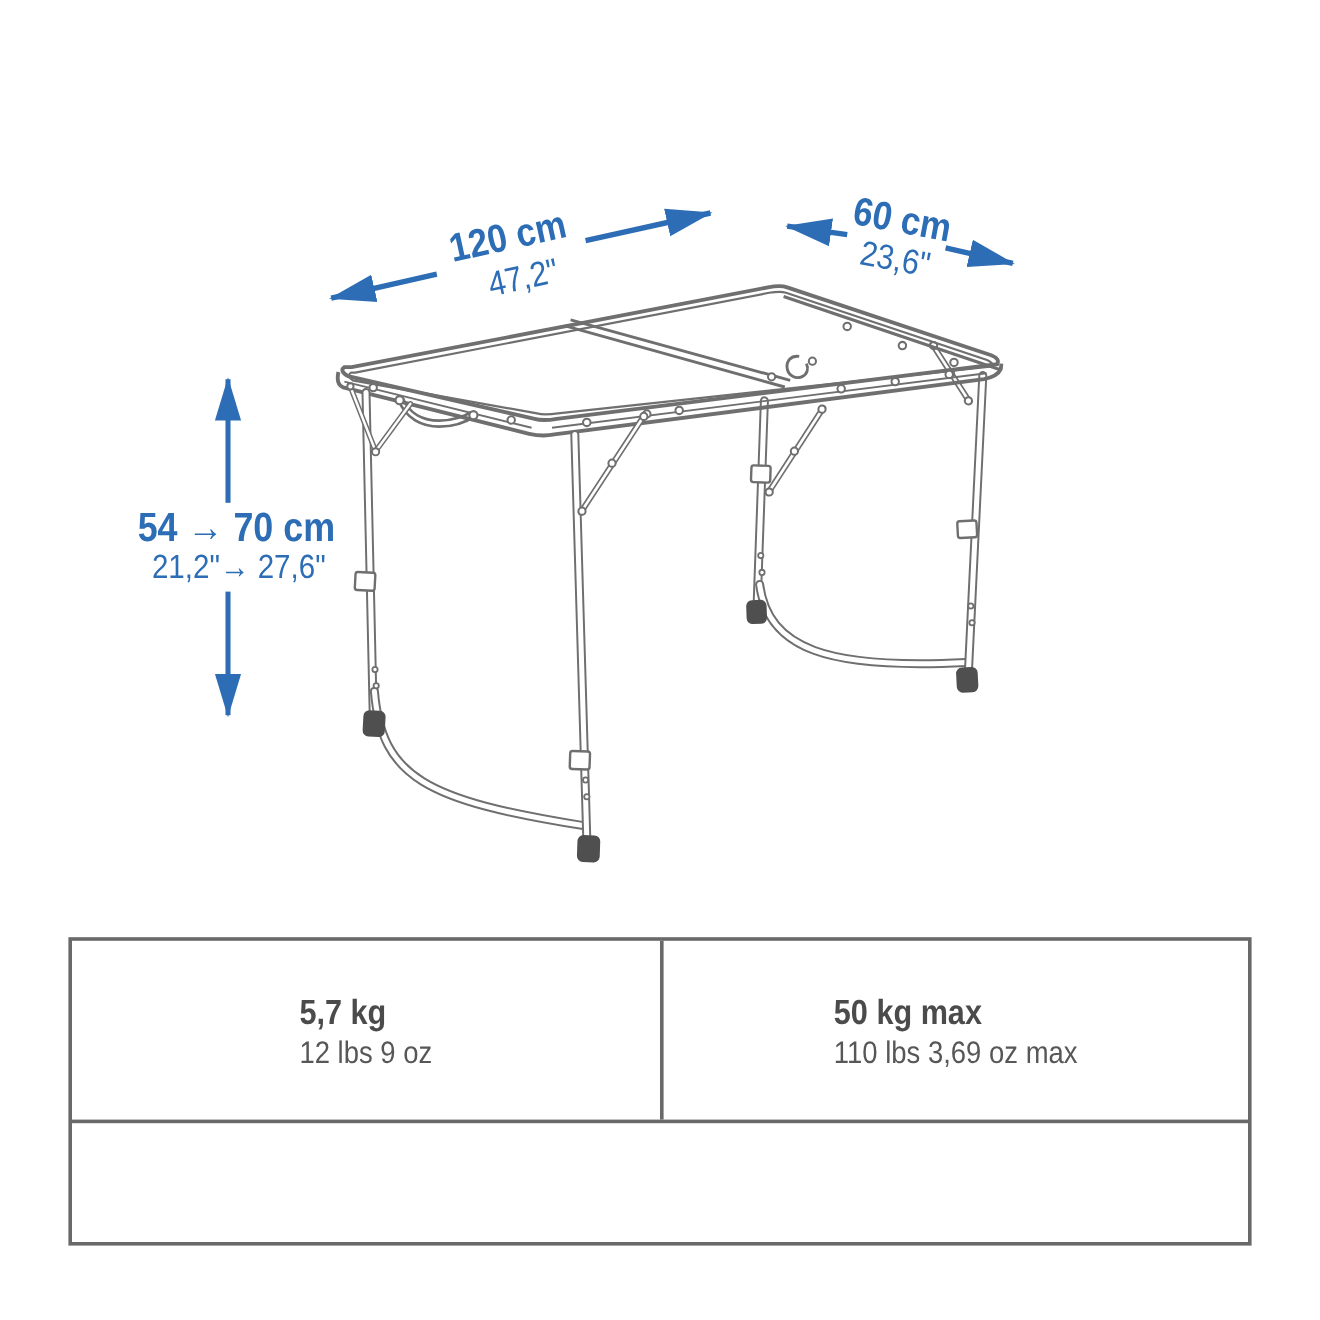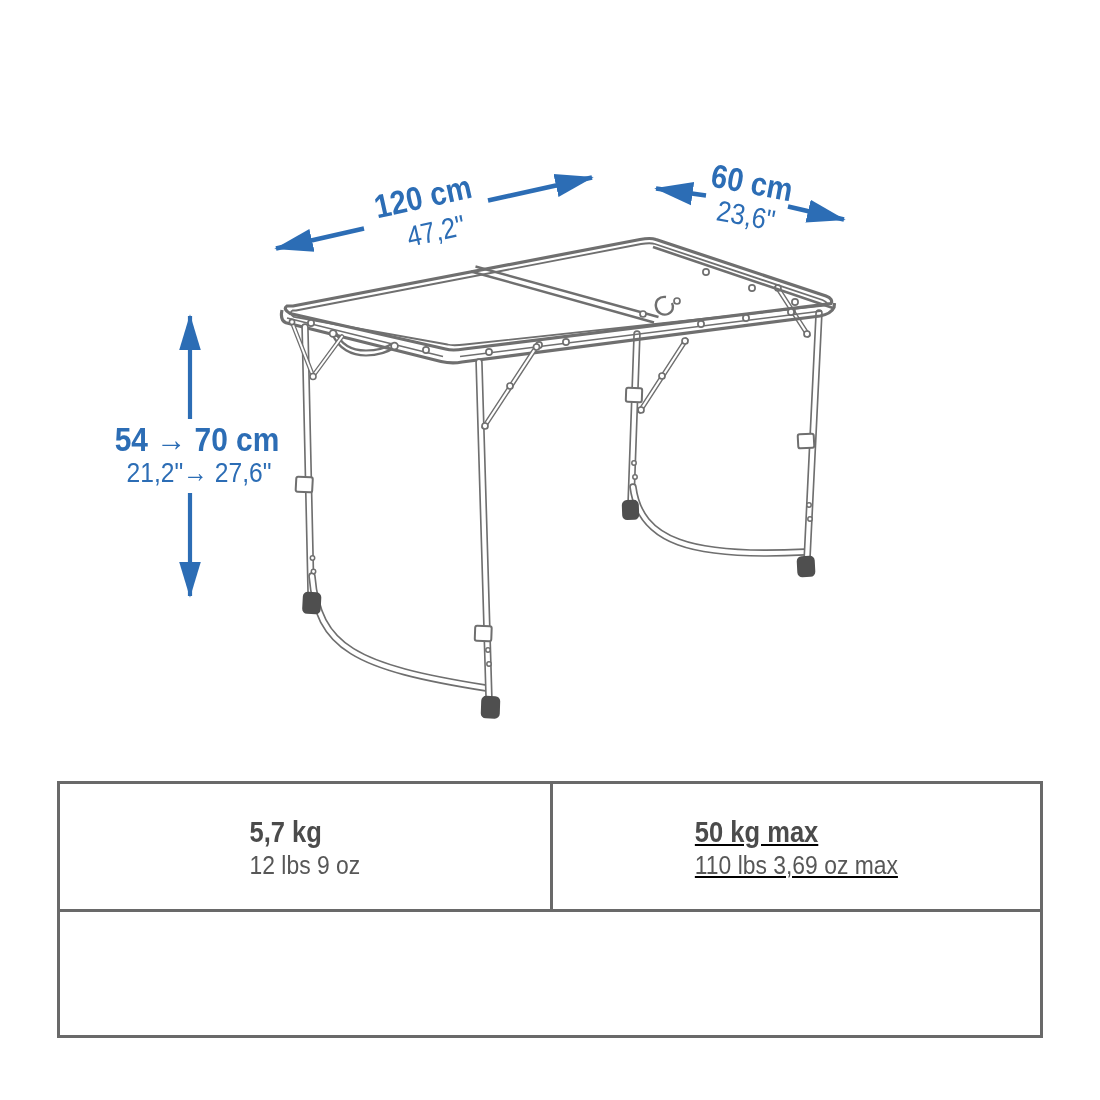--- a/index.html
+++ b/index.html
@@ -14,24 +14,24 @@
   .rivet{stroke:#6f6f6f;fill:#ffffff;}
   .collar{stroke:#6f6f6f;fill:#ffffff;stroke-width:2;}
   .foot{fill:#4f4f4f;stroke:none;}
   .dim-text{fill:#2c6db5;}
   .dim-b{font-weight:bold;font-size:33px;}
   .dim-s{font-size:29px;}
 
   
   .spec{position:absolute;left:57px;top:781px;width:986px;height:257px;
         border:3px solid #696969;box-sizing:border-box;display:flex;flex-direction:column;}
-  .spec-row1{height:128px;display:flex;box-sizing:border-box;border-bottom:3px solid #696969;}
+  .spec-row1{height:152px;display:flex;box-sizing:border-box;border-bottom:3px solid #696969;}
   .spec-cell{display:flex;align-items:center;justify-content:center;box-sizing:border-box;}
   .spec-cell--left{flex:0 0 493px;border-right:3px solid #696969;}
-  .spec-cell--right{flex:1;text-decoration:underline;}
+  .spec-cell--right{flex:1;}
   .spec-row2{flex:1;display:flex;align-items:center;justify-content:center;}
   .txt{text-align:left;transform:scaleX(0.88);line-height:33px;white-space:nowrap;padding-top:4px;}
   .big{font-weight:bold;font-size:29px;color:#4b4b4b;}
   .small{font-size:26px;color:#575757;}
 </style>
 </head>
 <body>
 
 <div class="page">
 

